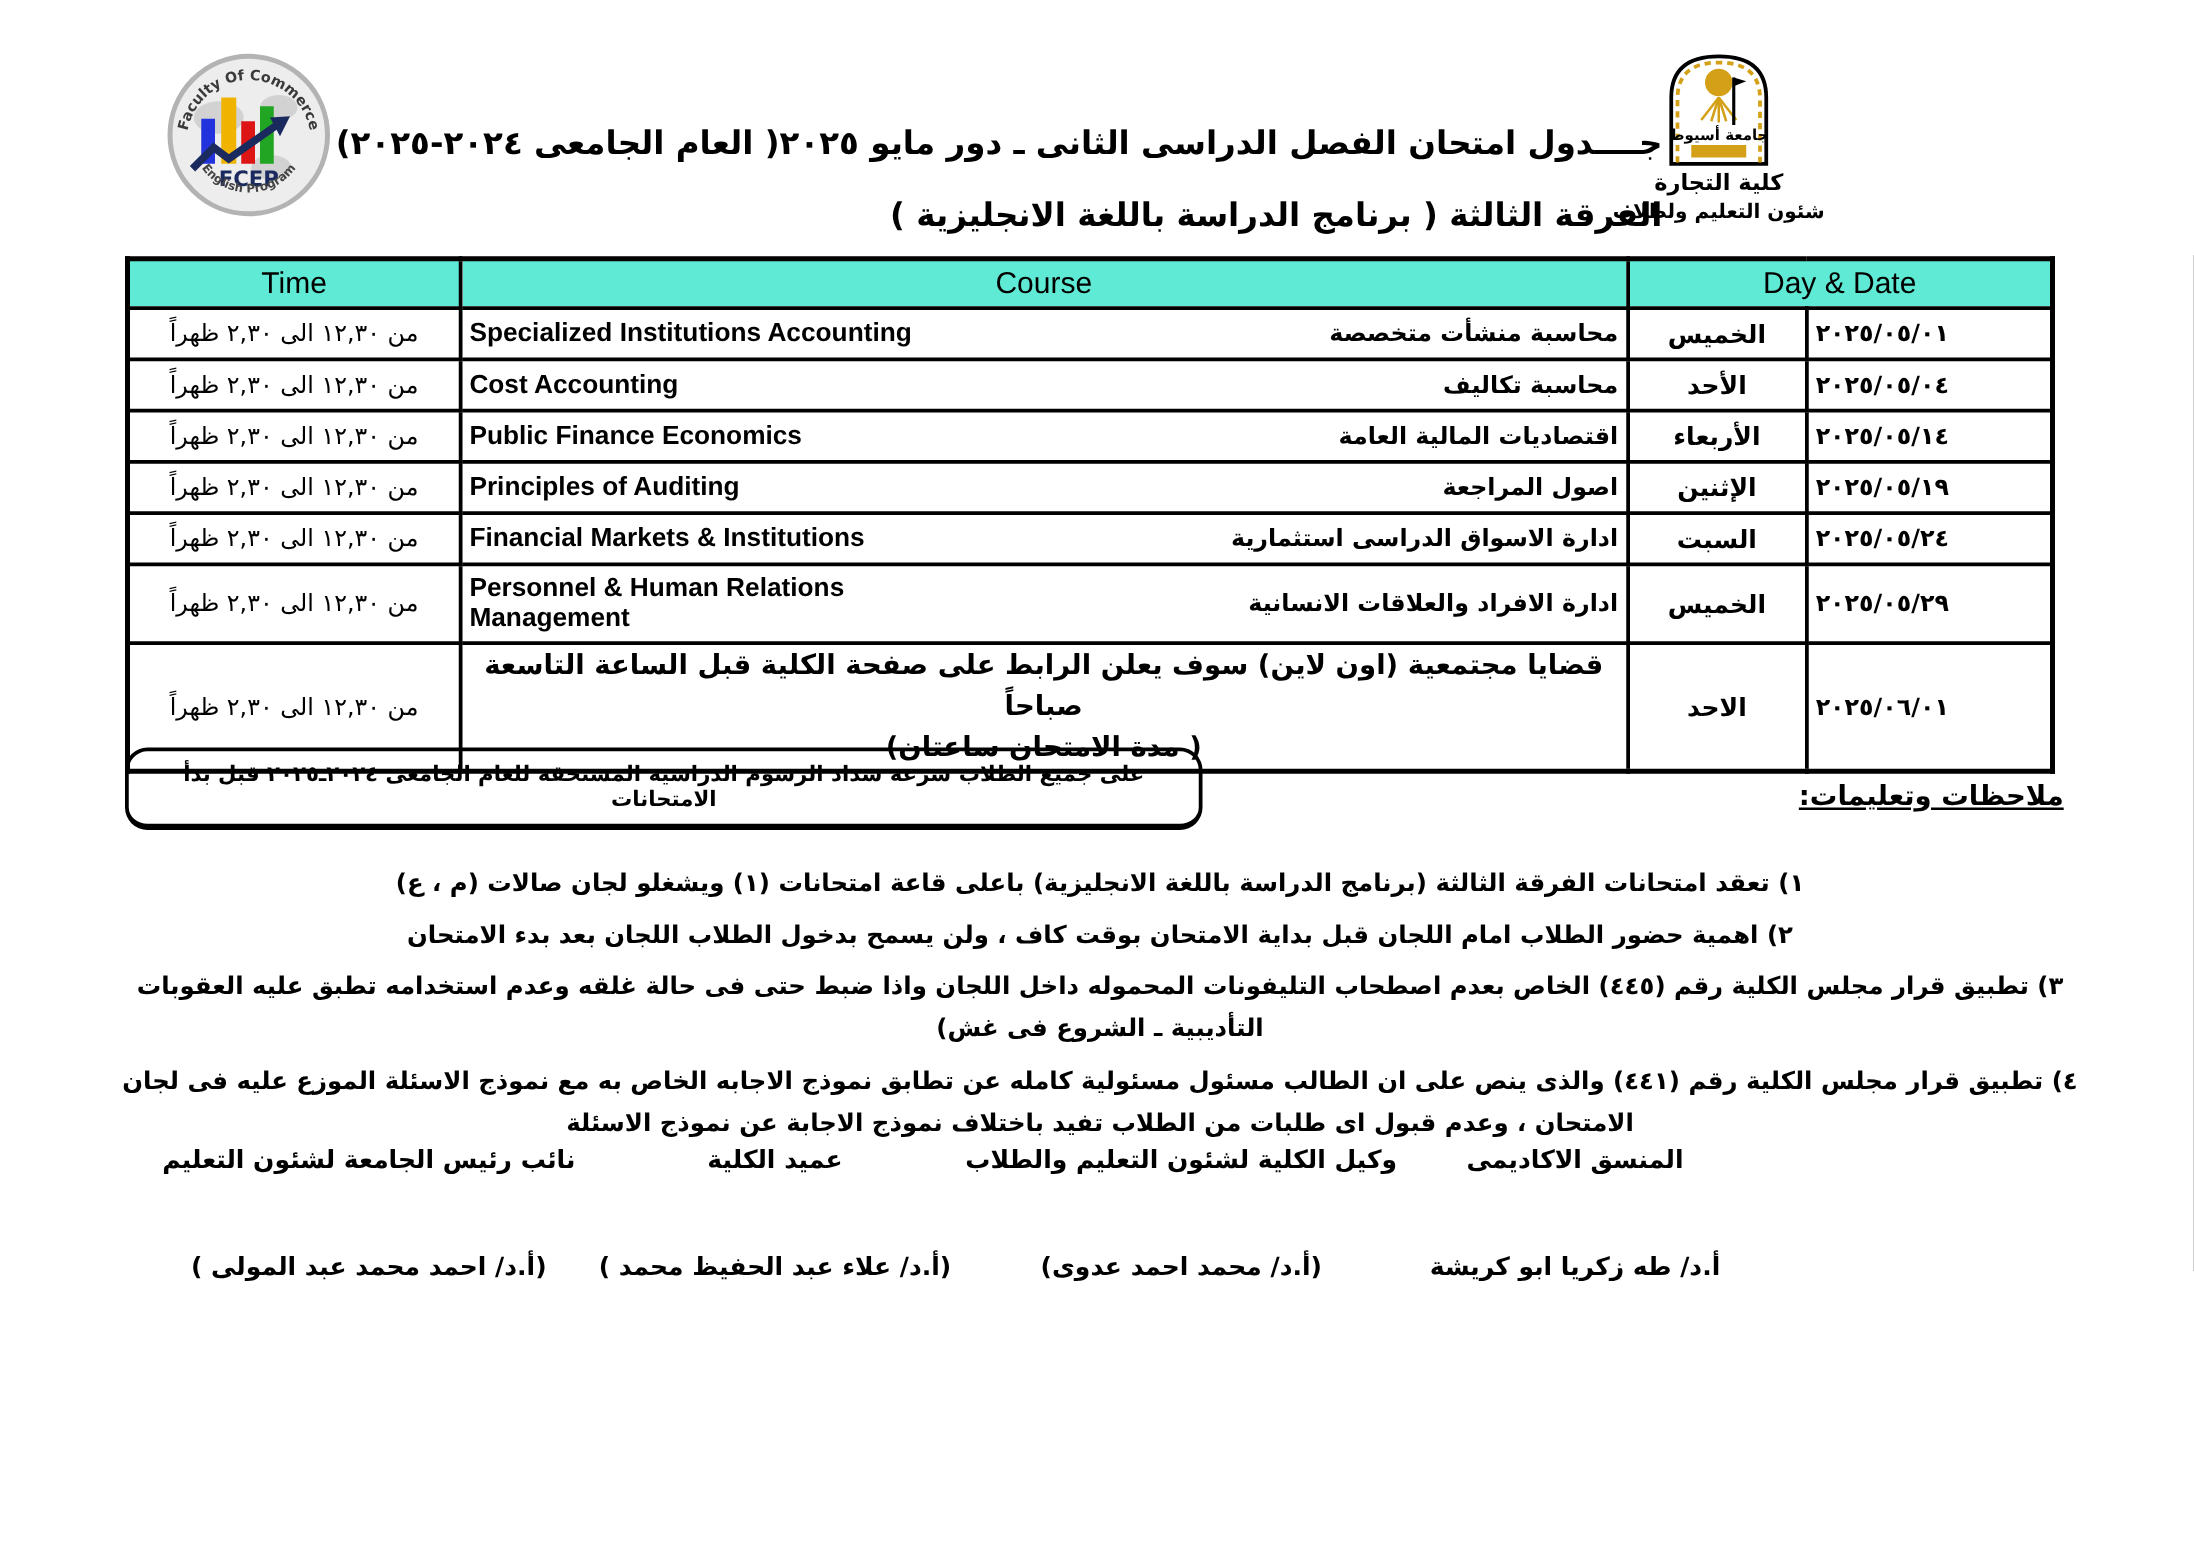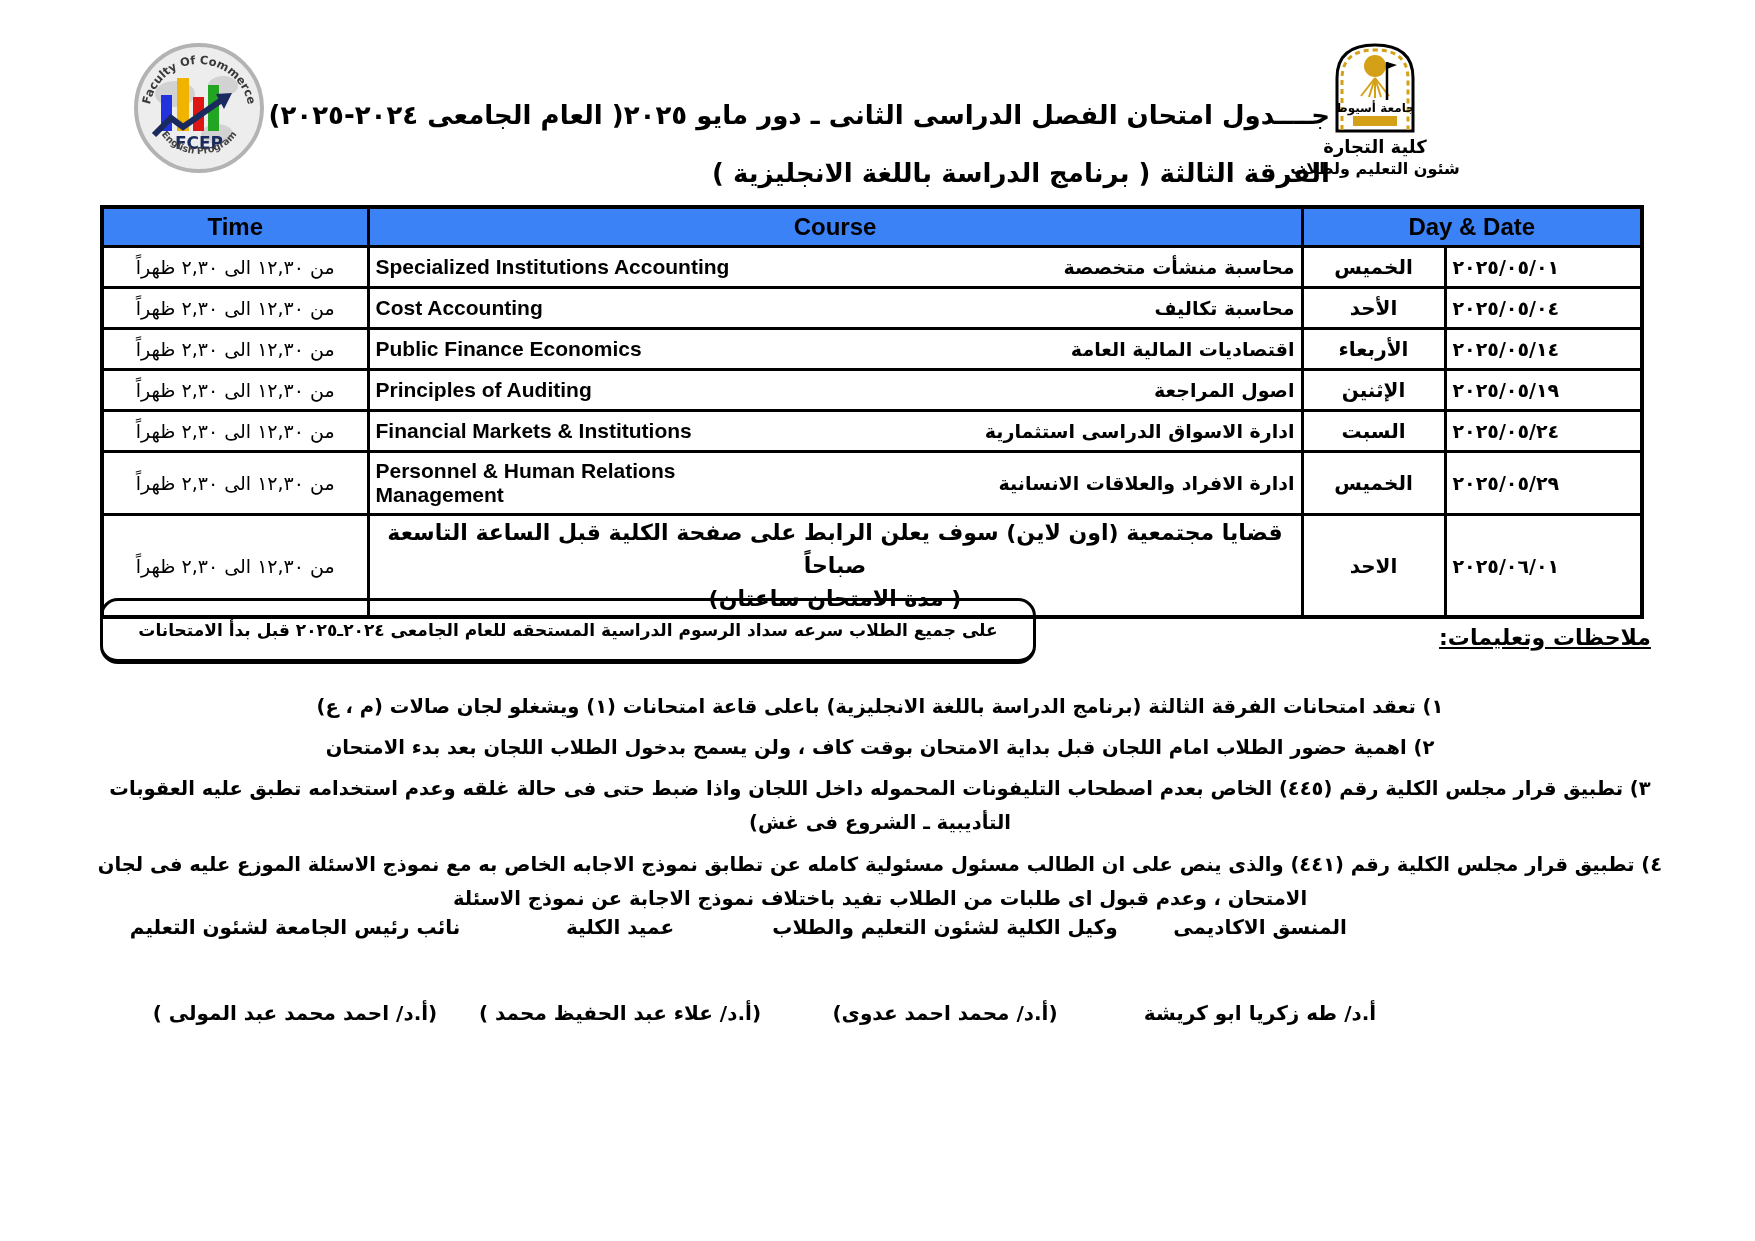--- a/index.html
+++ b/index.html
@@ -23,42 +23,42 @@
     direction:rtl; font-size:26px; font-weight:bold;
   }
   
   table.sched{
     position:absolute; left:100px; top:205px; width:1540px;
     border-collapse:collapse; table-layout:fixed;
   }
   table.sched td, table.sched th{border:3px solid #000; padding:0 6px; overflow:hidden;}
   table.sched{border:4px solid #000;}
   th.hd{
-    background:#3b82f6; font-size:24px; font-weight:bold; height:36px;
+    background:#5eead4; font-size:24px; font-weight:normal; height:36px;
     font-family:"Liberation Sans","DejaVu Sans",sans-serif; color:#000;
   }
   td.t-time{height:38px; text-align:center; direction:rtl; font-size:19px; font-weight:normal;}
   td.t-course{padding:0 10px;}
   .course-wrap{display:flex; direction:ltr; justify-content:space-between; align-items:center; width:100%;}
   .c-en{font-family:"Liberation Sans","DejaVu Sans",sans-serif; font-weight:bold; font-size:21px; text-align:left; line-height:1.15;}
   .c-ar{direction:rtl; font-weight:bold; font-size:19px; text-align:right;}
   tr.row6 td.t-time{height:60px;}
   tr.row6 .c-en{max-width:345px;}
   tr.row7 td.t-time{height:84px;}
   td.t-day{text-align:center; direction:rtl; font-weight:bold; font-size:20px;}
   td.t-date{text-align:left; font-weight:bold; font-size:19px;}
   .date-ltr{direction:ltr; unicode-bidi:isolate; letter-spacing:2px; white-space:nowrap;}
   td.t-online{text-align:center; direction:rtl; font-weight:bold; font-size:22px; line-height:1.5;}
   
   .notes-heading{
     position:absolute; left:1420px; top:625px; width:250px; text-align:center;
     direction:rtl; font-size:22px; font-weight:bold; text-decoration:underline;
   }
   .fee-box{
-    position:absolute; left:100px; top:598px; width:936px; height:66px;
+    position:absolute; left:100px; top:598px; width:862px; height:66px;
     border:3px solid #000; border-bottom-width:5px; border-radius:18px;
     display:flex; align-items:center; justify-content:center;
     direction:rtl; font-size:17px; font-weight:bold; text-align:center; padding:0 14px; box-sizing:border-box;
   }
   .notes-list{
     position:absolute; left:85px; top:690px; width:1590px;
     direction:rtl; text-align:center;
   }
   .note-item{font-size:19.5px; font-weight:bold; line-height:1.75; margin-bottom:7px;}
   

